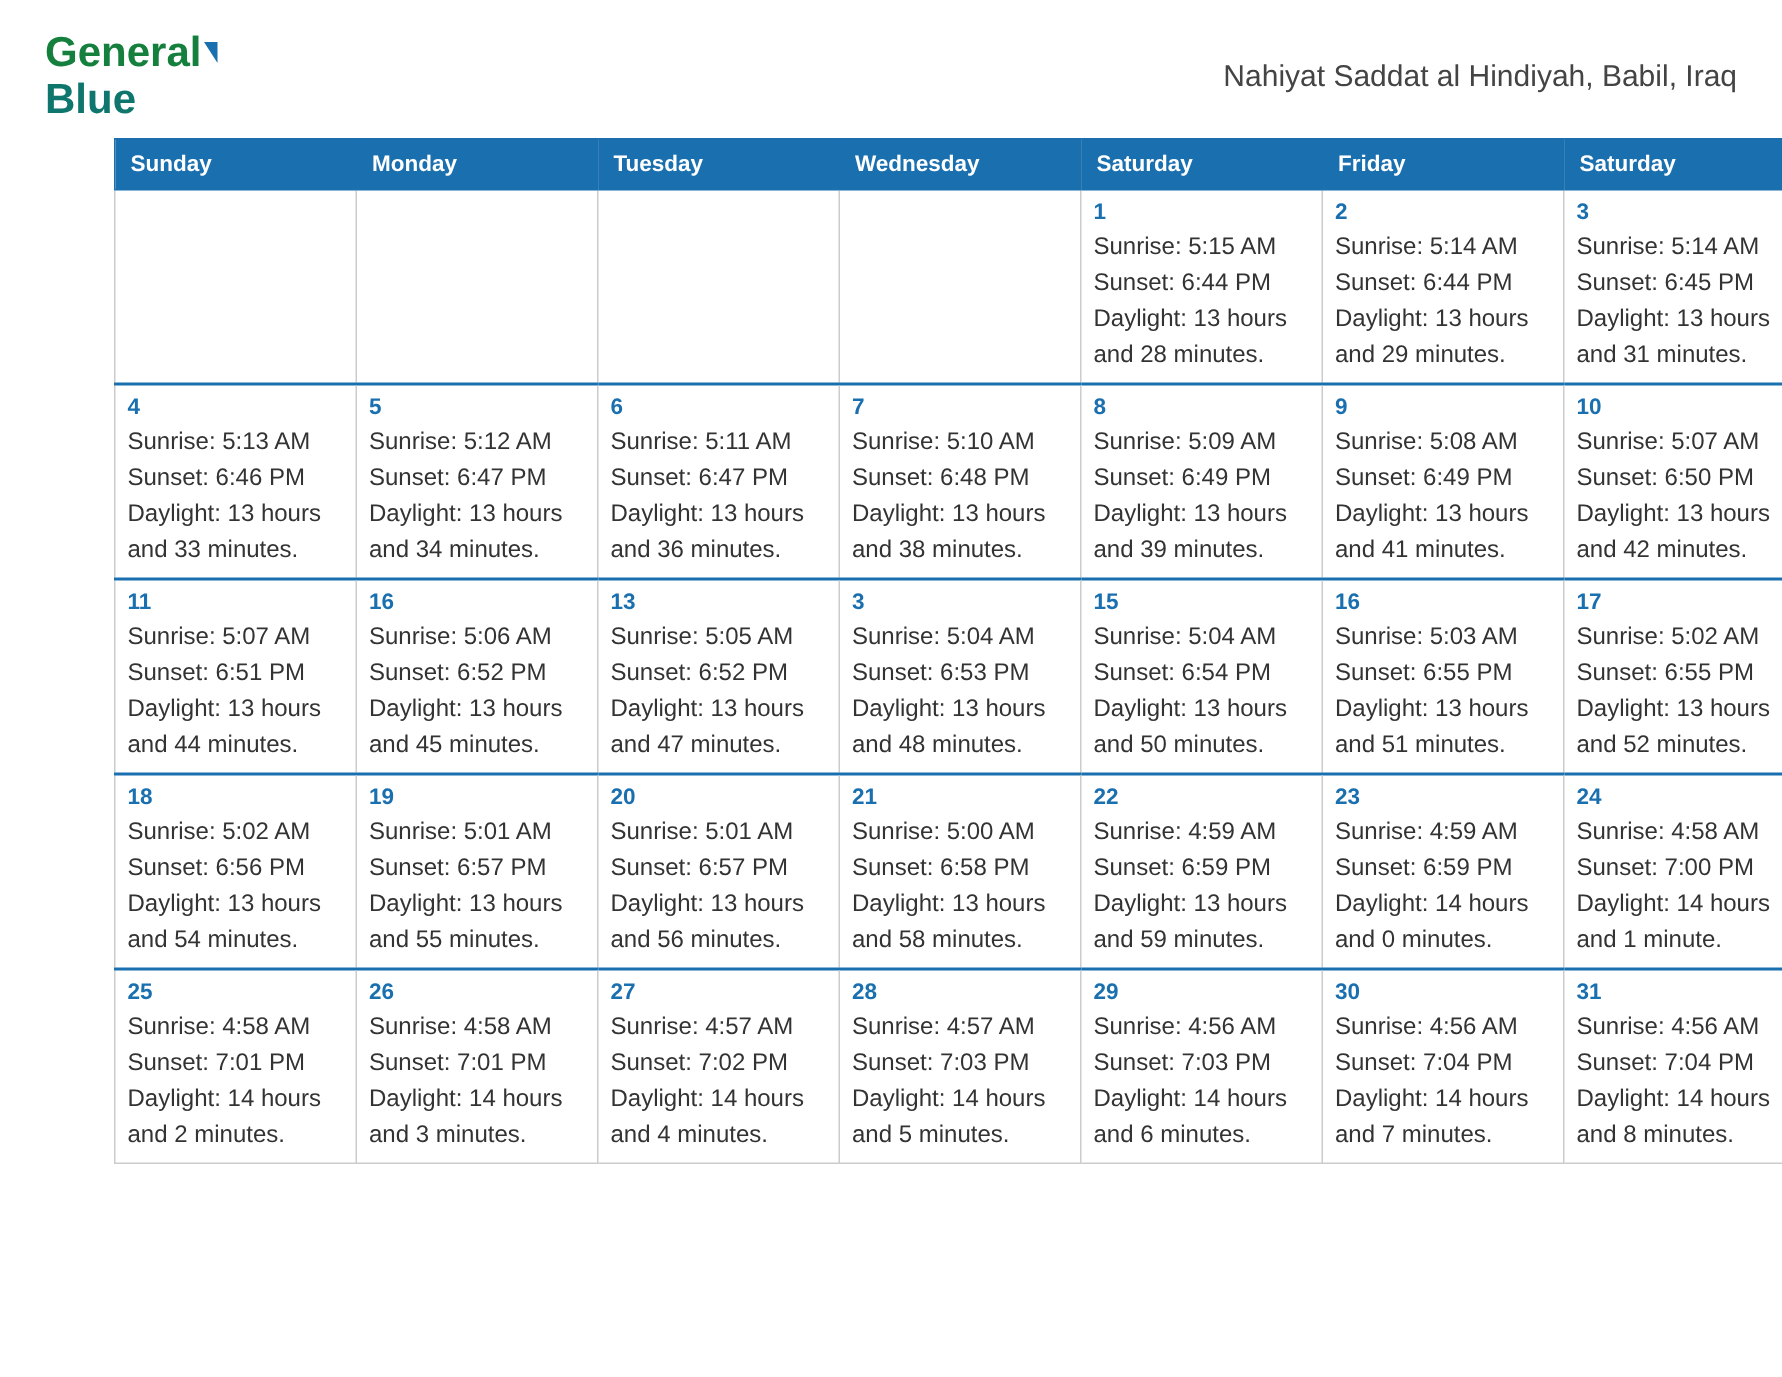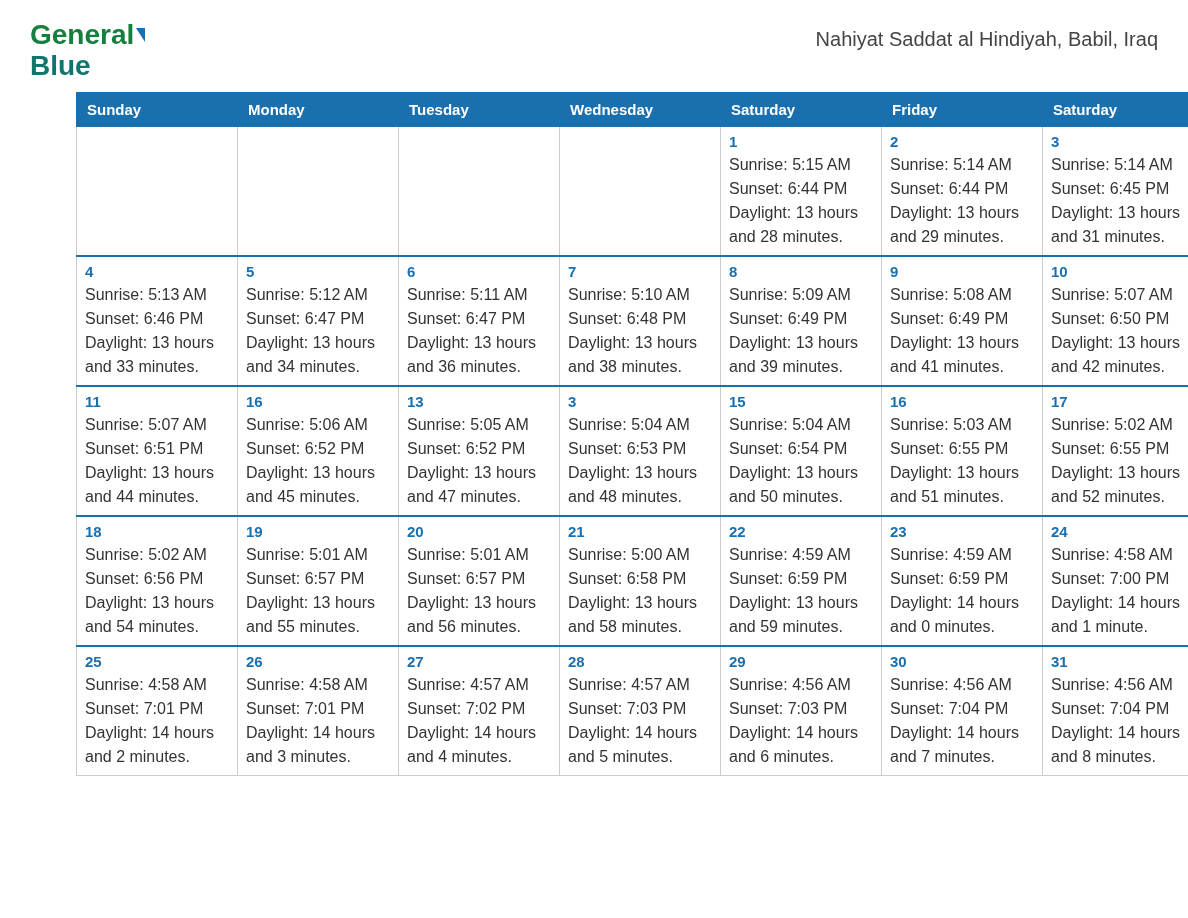--- a/index.html
+++ b/index.html
@@ -48,21 +48,21 @@
     }
     .calendar-title {
       font-size: 52px;
       font-weight: bold;
       color: #222;
       line-height: 1.1;
     }
     .calendar-subtitle {
       font-size: 20px;
       color: #444;
-      margin-top: 8px;
+      margin-top: 20px;
     }
     .calendar-table {
       width: 100%;
       border-collapse: collapse;
       margin-top: 6px;
       margin-left: 46px;
     }
     .calendar-table th {
       background-color: #1a6faf;
       color: #fff;

